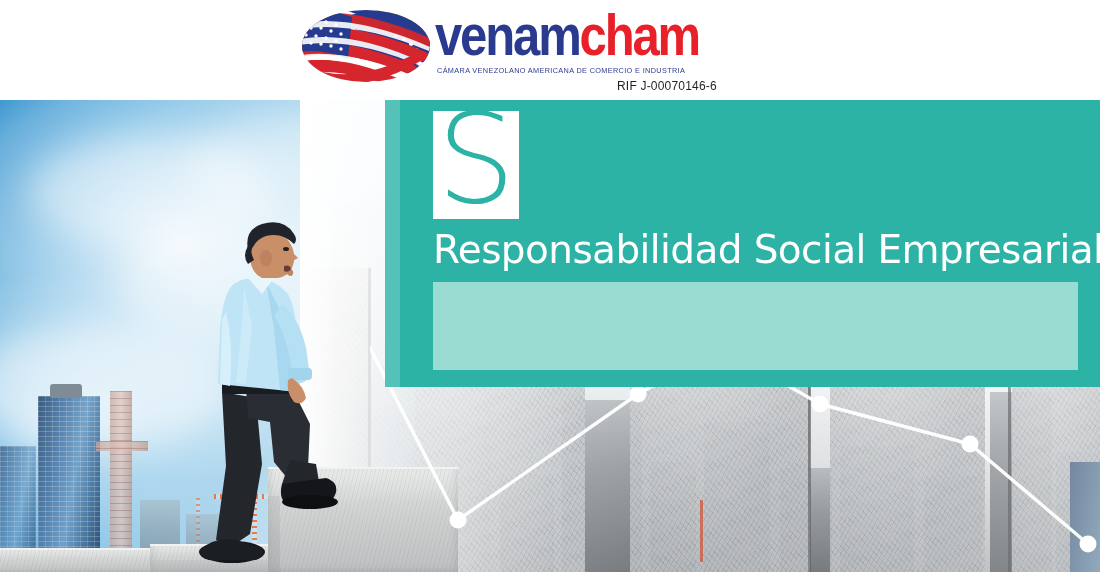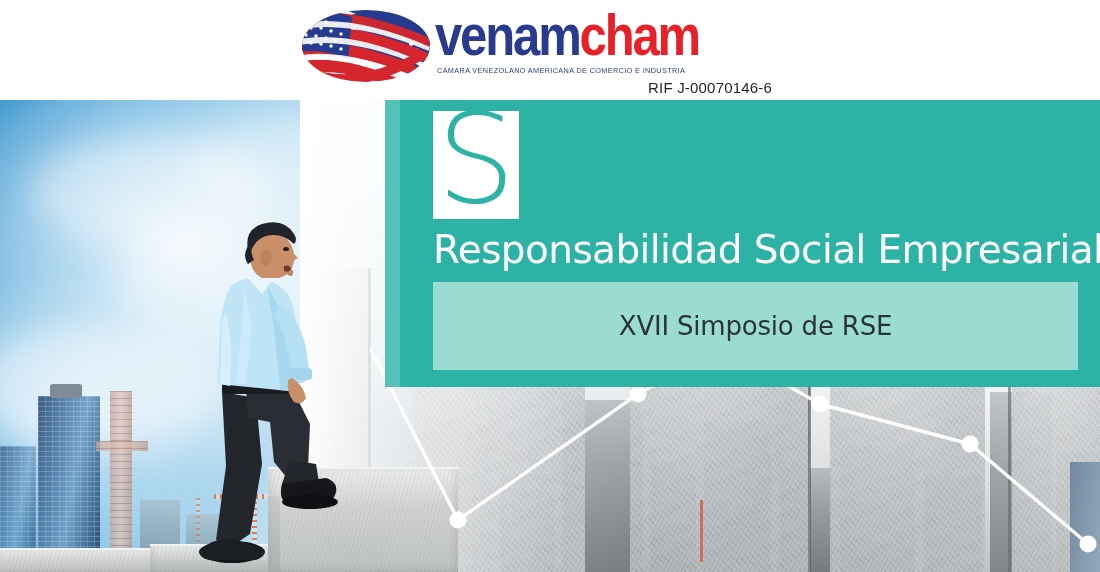--- a/index.html
+++ b/index.html
@@ -51,22 +51,22 @@
     position: absolute; left: 137px; top: 64px;
     width: 300px;
     font-size: 7.4px;
     letter-spacing: 0.35px;
     color: #2A3B8F;
     white-space: nowrap;
     transform: scaleX(0.99);
     transform-origin: left top;
   }
   .logo-rif {
-    position: absolute; left: 348px; top: 77px;
-    font-size: 15px;
+    position: absolute; left: 317px; top: 77px;
+    font-size: 12px;
     color: #231f20;
     letter-spacing: 0.2px;
     white-space: nowrap;
   }
 
   
   .photo {
     position: absolute; left: 0; top: 96px;
     width: 1100px; height: 476px;
     overflow: hidden;
@@ -398,21 +398,20 @@
 
     <div class="simposio">
       <div class="s-box">
         <span class="s-glyph">S</span>
       </div>
     </div>
 
     <div class="subtitle-main">Responsabilidad Social Empresarial</div>
 
     <div class="event-band">
-      <div class="event-line1">XVII Simposio de RSE</div>
     </div>
   </div>
 
   <div class="header-band">
     <div class="logo-wrap">
 
       <svg class="emblem" viewBox="0 0 132 78" xmlns="http://www.w3.org/2000/svg">
         <defs>
           <clipPath id="ovalclip">
               <ellipse cx="66" cy="39" rx="64" ry="36"></ellipse>

